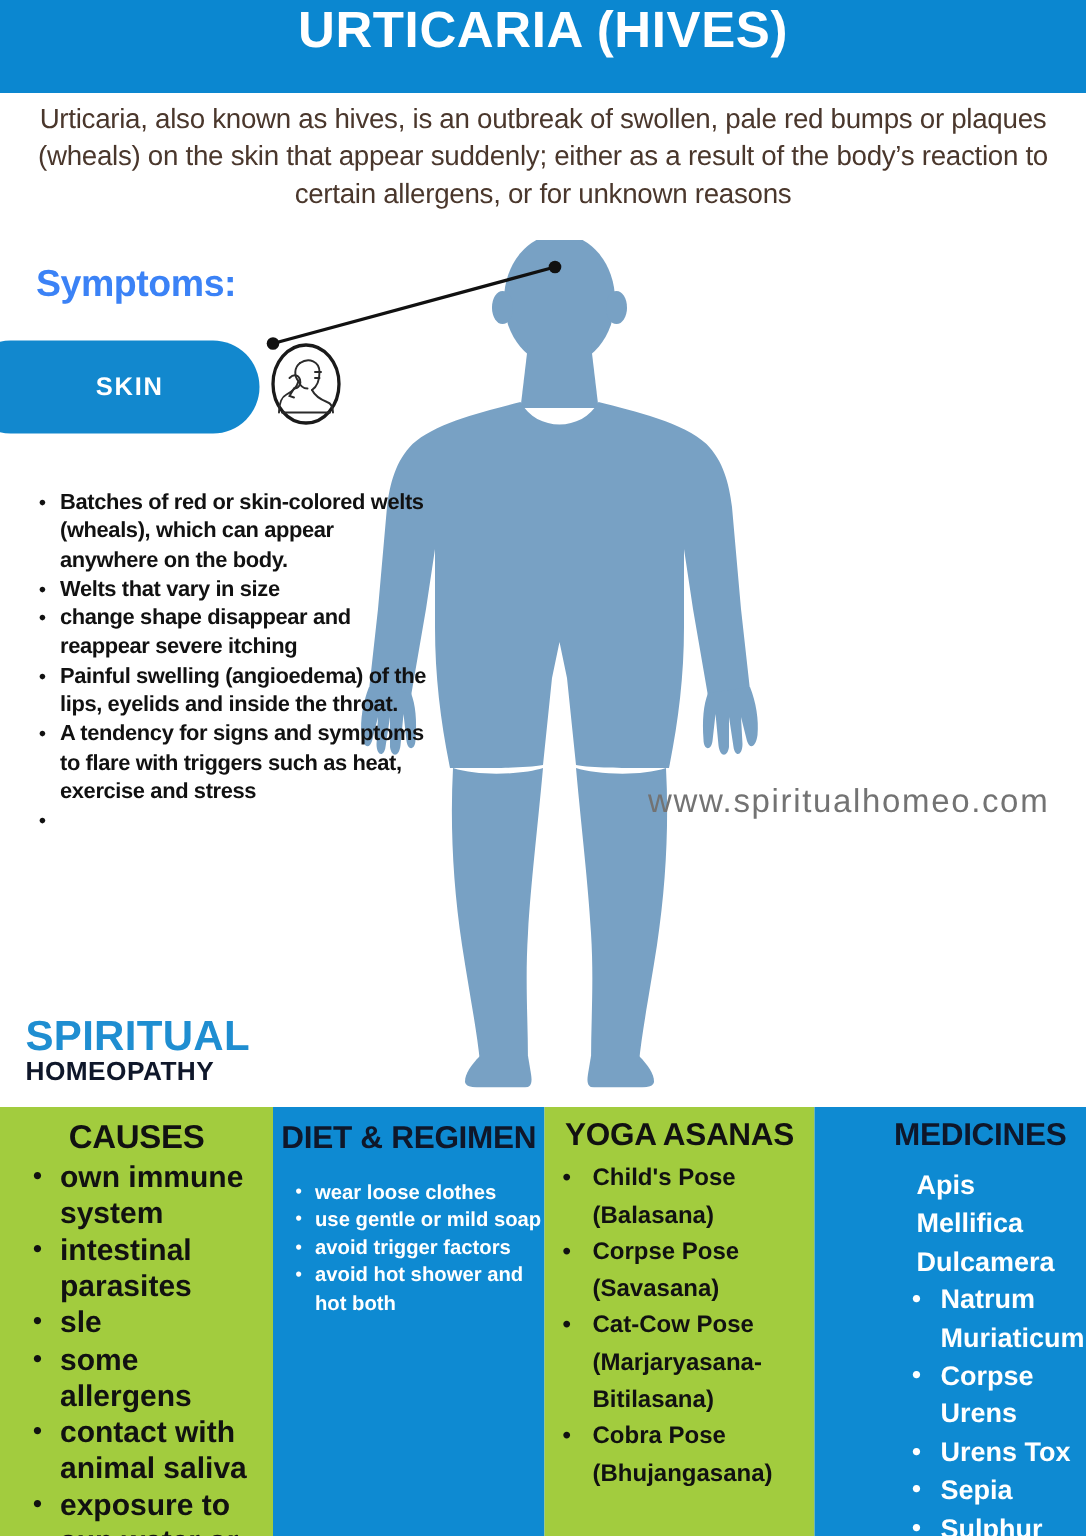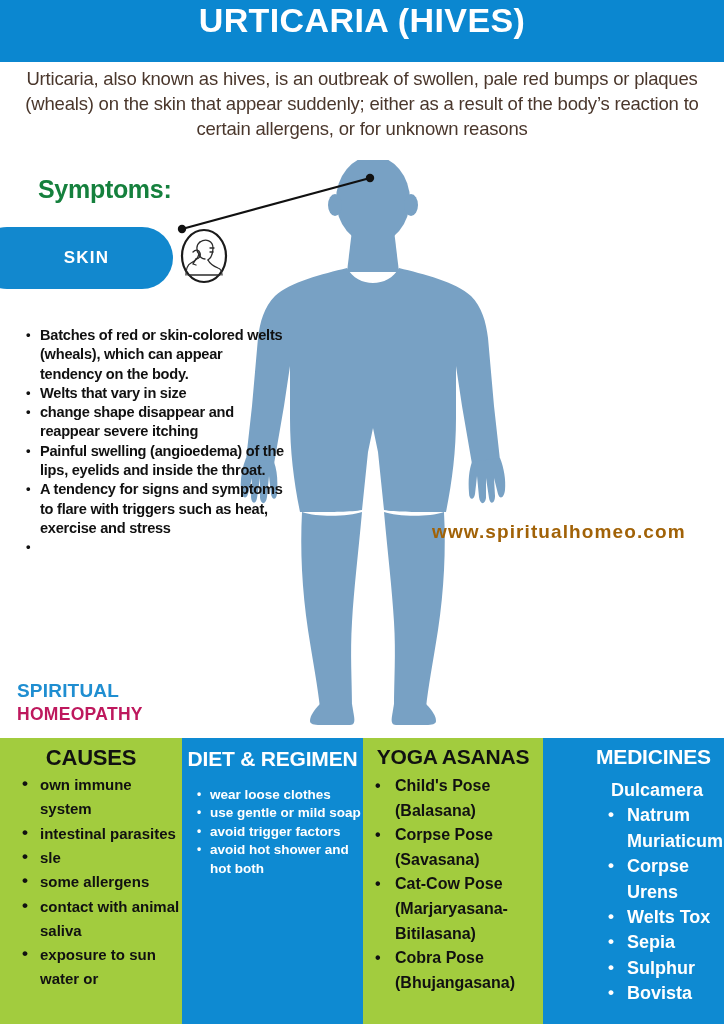--- a/index.html
+++ b/index.html
@@ -60,25 +60,25 @@
     left: 228px;
     top: 160px;
     width: 290px;
     height: 565px;
     z-index: 1;
   }
 
   
   .symptoms-title {
     position: absolute;
-    left: 38px;
+    left: 24px;
     top: 175px;
     font-size: 25px;
     font-weight: bold;
-    color: #15803d;
+    color: #3b82f6;
     letter-spacing: -0.3px;
     z-index: 4;
   }
 
   
   .skin-pill {
     position: absolute;
     left: -24px;
     top: 227px;
     width: 197px;
@@ -149,44 +149,44 @@
   }
   .symptom-list li.empty {
     height: 14px;
   }
 
   
   .watermark {
     position: absolute;
     left: 432px;
     top: 521px;
-    color: #a16207;
-    font-size: 19px;
+    color: #737373;
+    font-size: 22px;
     letter-spacing: 1.1px;
-    font-weight: bold;
+    font-weight: normal;
     z-index: 3;
     white-space: nowrap;
   }
 
   
   .logo {
     position: absolute;
     left: 17px;
     top: 678px;
     z-index: 4;
   }
   .logo-line1 {
     color: #1f8ed1;
-    font-size: 19px;
+    font-size: 28px;
     font-weight: bold;
     letter-spacing: 0.2px;
     line-height: 26px;
   }
   .logo-line2 {
-    color: #be185d;
+    color: #0f172a;
     font-size: 17.5px;
     font-weight: bold;
     letter-spacing: 0.3px;
     line-height: 20px;
   }
 
   
   .columns {
     position: absolute;
     left: 0;
@@ -206,21 +206,21 @@
   .col-blue  { background: #0e8ad2; }
 
   .col-title {
     text-align: center;
     font-weight: bold;
     padding-top: 8px;
     letter-spacing: -0.2px;
     line-height: 1.05;
   }
   .col-green .col-title { color: #111111; }
-  .col-blue  .col-title { color: #ffffff; }
+  .col-blue  .col-title { color: #0f172a; }
 
   .col-list {
     margin: 0;
     padding: 0;
     list-style: none;
   }
   .col-list li {
     position: relative;
     font-weight: bold;
   }
@@ -231,21 +231,21 @@
   }
   .col-green .col-list li,
   .col-green .col-list li.bulleted::before { color: #111111; }
   .col-blue .col-list li,
   .col-blue .col-list li.bulleted::before { color: #ffffff; }
 
   
   .col-causes { width: 182px; }
   .col-causes .col-title { font-size: 22px; }
   .col-causes .col-list { margin-top: 4px; padding-left: 40px; }
-  .col-causes .col-list li { font-size: 15px; line-height: 24.3px; }
+  .col-causes .col-list li { font-size: 20px; line-height: 24.3px; }
   .col-causes .col-list li.bulleted::before { left: -18px; font-size: 17px; }
 
   .col-diet { width: 181px; }
   .col-diet .col-title { font-size: 21px; padding-top: 10px; }
   .col-diet .col-list { margin-top: 16px; padding-left: 28px; }
   .col-diet .col-list li { font-size: 13.5px; line-height: 18.4px; }
   .col-diet .col-list li.bulleted::before { left: -13px; font-size: 12px; }
 
   .col-yoga { width: 180px; }
   .col-yoga .col-title { font-size: 21px; }
@@ -381,21 +381,21 @@
       <path d="M19 26 C 20 29, 22 31, 25 31"></path>
       <path d="M13 24 C 16 21, 19 22, 20 25 C 21 28, 19 31, 16 31"></path>
       <path d="M16 31 L 13 36 L 16 37"></path>
       <path d="M30 20 L 34 20"></path>
       <path d="M30 24 L 33 24"></path>
       <path d="M8 47 L 40 47"></path>
     </g>
   </svg>
 
   <ul class="symptom-list">
-    <li>Batches of red or skin-colored welts (wheals), which can appear tendency on the body.</li>
+    <li>Batches of red or skin-colored welts (wheals), which can appear anywhere on the body.</li>
     <li>Welts that vary in size</li>
     <li>change shape disappear and reappear severe itching</li>
     <li>Painful swelling (angioedema) of the lips, eyelids and inside the throat.</li>
     <li>A tendency for signs and symptoms to flare with triggers such as heat, exercise and stress</li>
     <li class="empty"></li>
   </ul>
 
   <div class="watermark">www.spiritualhomeo.com</div>
 
   <div class="logo">
@@ -433,24 +433,25 @@
         <li class="bulleted">Child's Pose (Balasana)</li>
         <li class="bulleted">Corpse Pose (Savasana)</li>
         <li class="bulleted">Cat-Cow Pose (Marjaryasana-Bitilasana)</li>
         <li class="bulleted">Cobra Pose (Bhujangasana)</li>
       </ul>
     </div>
 
     <div class="col col-blue col-meds">
       <div class="col-title">MEDICINES</div>
       <ul class="col-list">
+        <li class="nobullet">Apis Mellifica</li>
         <li class="nobullet">Dulcamera</li>
         <li class="bulleted">Natrum Muriaticum</li>
         <li class="bulleted">Corpse Urens</li>
-        <li class="bulleted">Welts Tox</li>
+        <li class="bulleted">Urens Tox</li>
         <li class="bulleted">Sepia</li>
         <li class="bulleted">Sulphur</li>
         <li class="bulleted">Bovista</li>
       </ul>
     </div>
 
   </div>
 
 </div>
 

